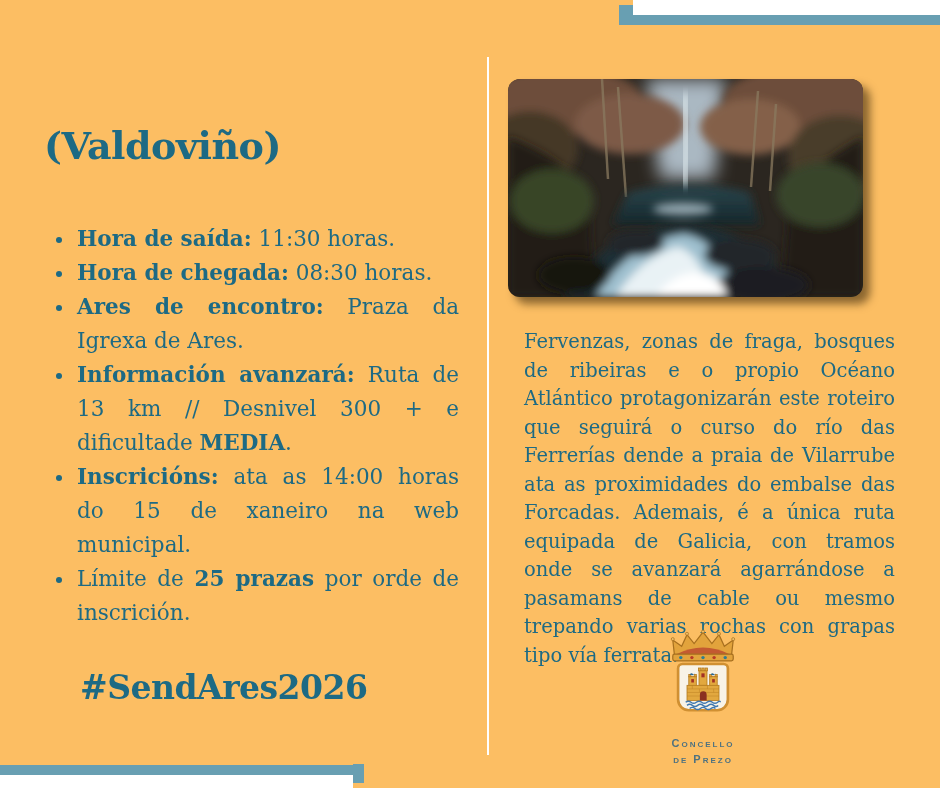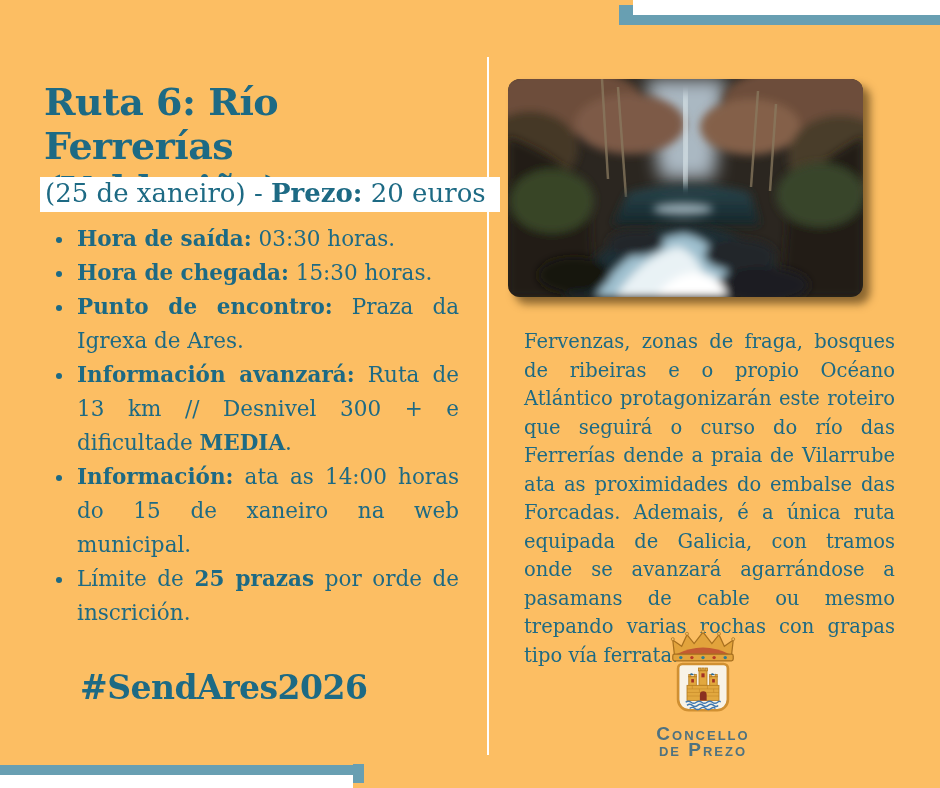--- a/index.html
+++ b/index.html
@@ -37,49 +37,48 @@
   .hashtag{position:absolute;left:80px;top:668px;font-size:33px;font-weight:bold;color:var(--teal);letter-spacing:-0.5px;}
 
   
   .photo{position:absolute;left:508px;top:79px;width:355px;height:218px;margin:0;
          border-radius:12px;overflow:hidden;box-shadow:7px 7px 8px rgba(45,30,5,0.55);}
   .photo svg{display:block;width:100%;height:100%;}
   .description{position:absolute;left:508px;top:312px;width:371px;margin:16px;
                font-size:19.5px;line-height:28.5px;text-align:justify;color:var(--teal);}
   .logo{position:absolute;left:645px;top:625px;width:116px;text-align:center;}
   .logo svg{display:block;margin:0 auto;}
-  .logo-caption{margin-top:7px;font-family:"Liberation Sans",sans-serif;font-variant:small-caps;
-                font-weight:bold;font-size:19px;line-height:16px;letter-spacing:2px;color:#4f7280;text-align:center;}
+  .logo-caption{margin-top:16px;font-family:"Liberation Sans",sans-serif;font-variant:small-caps;
+                font-weight:bold;font-size:11px;line-height:16px;letter-spacing:2px;color:#4f7280;text-align:center;}
 </style>
 </head>
 <body>
 
 <div class="canvas">
 
   <div class="deco deco-tr-white"></div>
   <div class="deco deco-tr-bar"></div>
   <div class="deco deco-tr-tab"></div>
   <div class="deco deco-bl-white"></div>
   <div class="deco deco-bl-bar"></div>
   <div class="deco deco-bl-tab"></div>
 
   <div class="divider"></div>
 
   <header class="left-head">
-    <h1><span>Ruta 6: Río Ferrerías</span><br><span>(Valdoviño)</span></h1>
+    <h1><br><span>(Valdoviño)</span></h1>
   </header>
 
-  <div class="subtitle"><span>(25 de xaneiro) - </span><b>Prezo:</b><span> 20 euros</span></div>
 
   <ul class="details">
-      <li><b>Hora de saída:</b><span> 03:30 horas.</span></li>
-      <li><b>Hora de chegada:</b><span> 15:30 horas.</span></li>
-      <li><b>Punto de encontro:</b><span> Praza da Igrexa de Ares.</span></li>
+      <li><b>Hora de saída:</b><span> 11:30 horas.</span></li>
+      <li><b>Hora de chegada:</b><span> 08:30 horas.</span></li>
+      <li><b>Ares de encontro:</b><span> Praza da Igrexa de Ares.</span></li>
       <li><b>Información avanzará:</b><span> Ruta de 13 km // Desnivel 300 + e dificultade </span><b>MEDIA</b><span>.</span></li>
-      <li><b>Información:</b><span> ata as 14:00 horas do 15 de xaneiro na web municipal.</span></li>
+      <li><b>Inscricións:</b><span> ata as 14:00 horas do 15 de xaneiro na web municipal.</span></li>
       <li><span>Límite de </span><b>25 prazas</b><span> por orde de inscrición.</span></li>
     </ul>
 
   <div class="hashtag">#SendAres2026</div>
 
   <figure class="photo">
     <svg viewBox="0 0 355 218" preserveAspectRatio="none">
       <defs>
         <filter id="b1" x="-40%" y="-40%" width="180%" height="180%">
             <feGaussianBlur stdDeviation="4"></feGaussianBlur>

